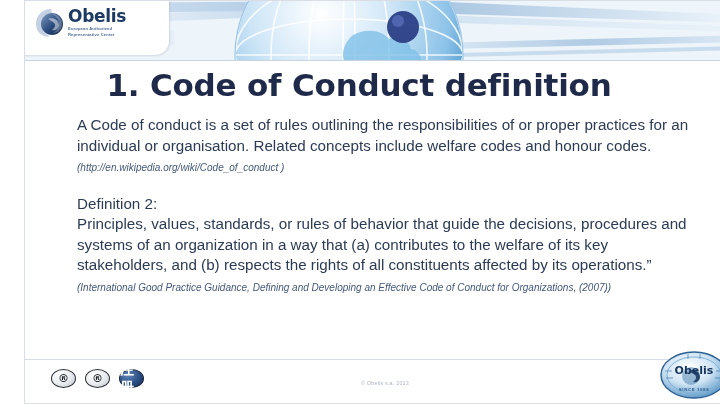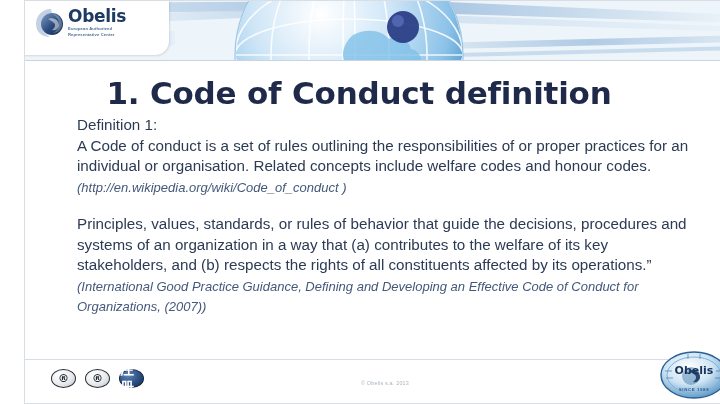--- a/index.html
+++ b/index.html
@@ -102,21 +102,21 @@
     font-weight: bold;
     letter-spacing: 0.15px;
     color: #4a6b93;
     margin-top: 1px;
   }
 
   
   .title {
     position: absolute;
     left: 0;
-    top: 74px;
+    top: 66px;
     width: 668px;
     text-align: center;
     font-family: "DejaVu Sans", sans-serif;
     font-weight: bold;
     font-size: 31px;
     line-height: 36px;
     letter-spacing: -0.2px;
     color: #1f2a4a;
   }
 
@@ -135,21 +135,21 @@
   }
   .def-body {
     font-family: "Liberation Sans", sans-serif;
     font-size: 15.2px;
     line-height: 20.5px;
     color: #2c3b54;
   }
   .cite {
     font-family: "Liberation Sans", sans-serif;
     font-style: italic;
-    font-size: 13px;
+    font-size: 10px;
     line-height: 13px;
     color: #44587a;
   }
   .block-gap {
     height: 17px;
   }
   .quote-mark {
     font-size: 15.2px;
     vertical-align: top;
   }
@@ -315,27 +315,27 @@
     </div>
 
     <div class="header-rule"></div>
   </div>
 
   <div class="title">1. Code of Conduct definition</div>
 
   <div class="body-area">
 
     <div>
-      <div class="def-head">Definition 1:</div>
       <div class="def-body"><span>A Code of conduct is a set of rules outlining the responsibilities of or proper practices for an individual or organisation. Related concepts include welfare codes and honour codes.</span> <span class="cite">(http://en.wikipedia.org/wiki/Code_of_conduct )</span></div>
     </div>
 
     <div class="block-gap"></div>
 
     <div>
+      <div class="def-head">Definition 2:</div>
       <div class="def-body"><span>Principles, values, standards, or rules of behavior that guide the decisions, procedures and systems of an organization in a way that (a) contributes to the welfare of its key stakeholders, and (b) respects the rights of all constituents affected by its operations.</span><span class="quote-mark">”</span> <span class="cite">(International Good Practice Guidance, Defining and Developing an Effective Code of Conduct for Organizations, (2007))</span></div>
     </div>
 
   </div>
 
   <div class="footer-rule"></div>
 
   <div class="footer-badges">
     <div class="badge badge-r">
         <span>®</span>

